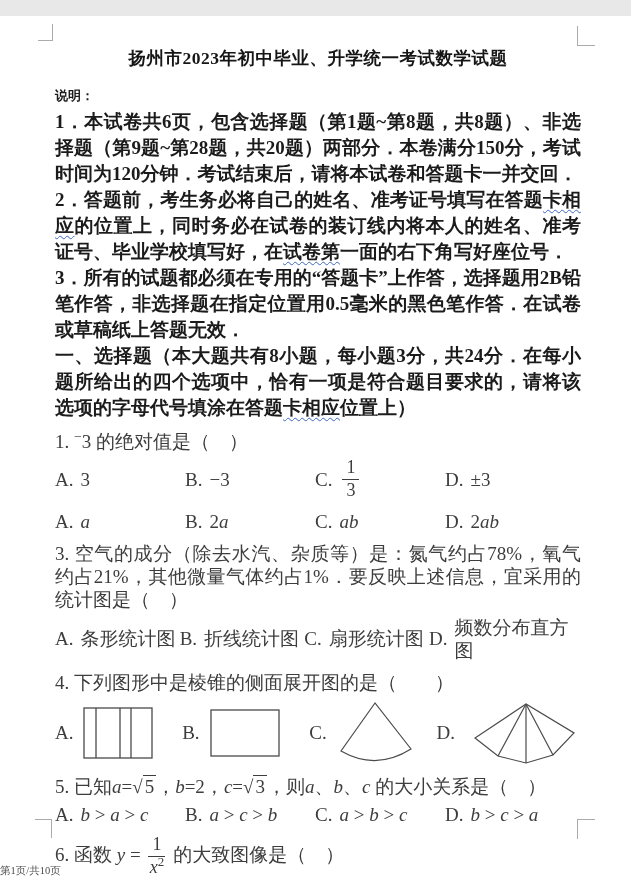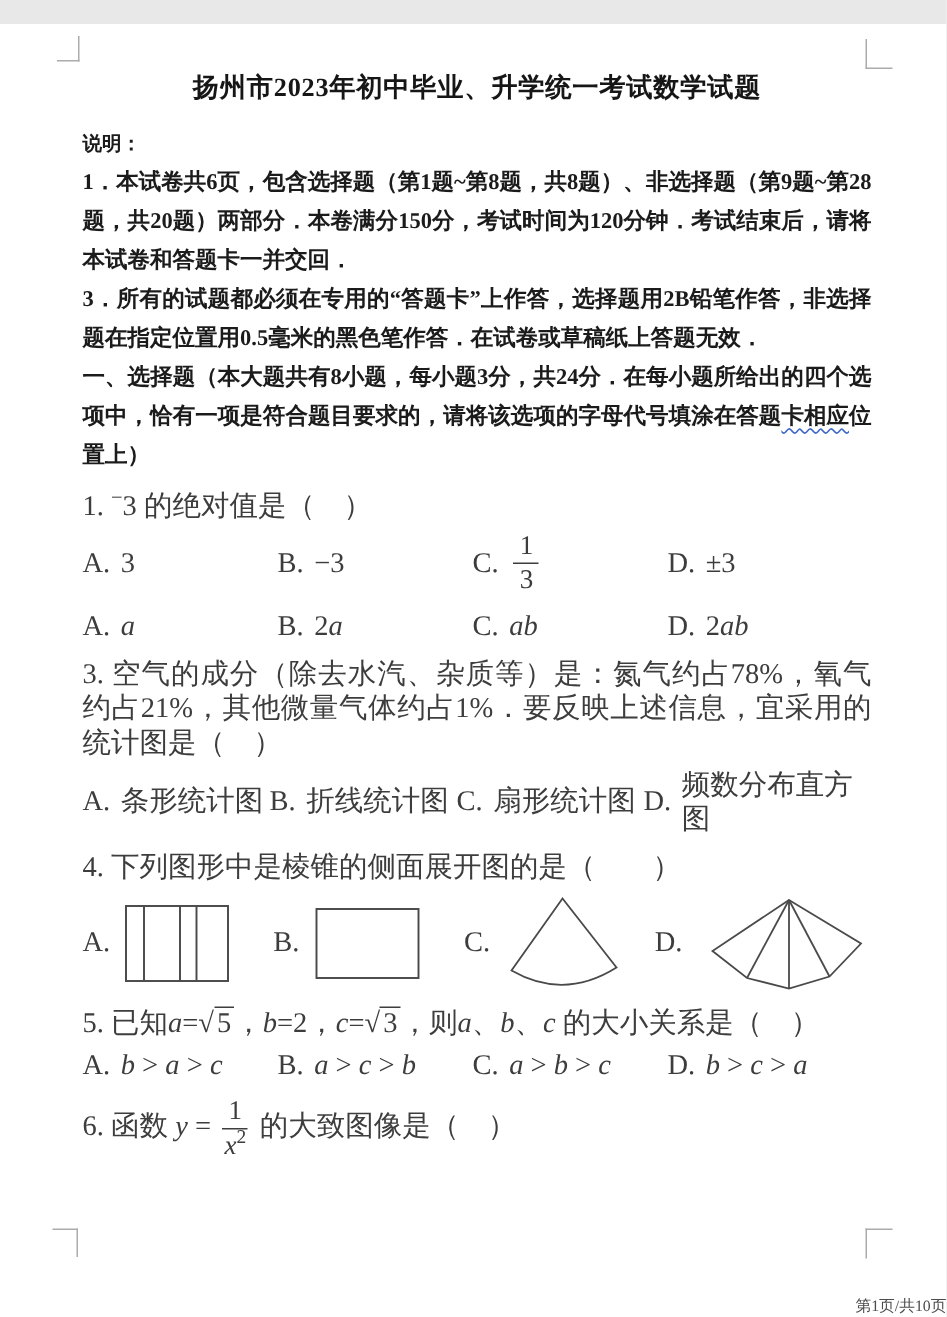--- a/index.html
+++ b/index.html
@@ -1,21 +1,21 @@
 <!DOCTYPE html>
 <html><head>
 <meta charset="utf-8">
 <style>
   *{box-sizing:border-box;margin:0;padding:0}
   html,body{background:#e8e8e8}
   body{font-family:"Liberation Serif","DejaVu Serif",serif}
   .page{position:relative;width:631px;height:878px;background:#ffffff;overflow:hidden;margin:16px auto;color:#222}
   .content{position:absolute;left:55px;top:30px;width:526px}
   .title{font-size:17.5px;font-weight:bold;text-align:center;color:#161616;letter-spacing:.5px;margin-bottom:13px}
-  .ins{font-size:15px;font-weight:bold;line-height:26px;text-align:justify;color:#1b1b1b}
+  .ins{font-size:19px;font-weight:bold;line-height:26px;text-align:justify;color:#1b1b1b}
   .ins-h{font-size:13px;font-weight:bold;line-height:26px;color:#1b1b1b}
   .section{margin-bottom:5px}
   .u{text-decoration-line:underline;text-decoration-style:wavy;text-decoration-color:#3c67c8;text-decoration-thickness:1px;text-underline-offset:3px}
   .q{margin-top:9px;font-size:19px;color:#3d3d3d;line-height:23px}
   .stem{text-align:justify}
   .opts{display:flex;align-items:center;margin-top:5px;min-height:22px}
   .opt{width:130px;display:flex;align-items:center}
   .opt:last-child{width:auto}
   .olabel{margin-right:7px}
   .sup{vertical-align:super;font-size:.72em;line-height:0}
@@ -28,36 +28,37 @@
   .figrow{display:flex;align-items:center;margin-top:6px}
   .figcell{width:130px;display:flex;align-items:center}
   .figcell:last-child{width:auto}
   .figcell .olabel{margin-right:10px}
   .figcell svg{display:block}
   .crop{position:absolute}
   .crop.tl{left:38px;top:8px;width:15px;height:17px;border-right:1px solid #ababab;border-bottom:1px solid #ababab}
   .crop.tr{left:577px;top:10px;width:18px;height:20px;border-left:1px solid #ababab;border-bottom:1px solid #ababab}
   .crop.bl{left:35px;top:803px;width:17px;height:19px;border-right:1px solid #ababab;border-top:1px solid #ababab}
   .crop.br{left:577px;top:803px;width:18px;height:20px;border-left:1px solid #ababab;border-top:1px solid #ababab}
-  .footer{position:absolute;top:848px;left:0;width:100%;text-align:right;font-size:10.5px;color:#4c4c4c}
+  .footer{position:absolute;top:848px;left:0;width:100%;text-align:left;font-size:10.5px;color:#4c4c4c}
 </style>
 </head>
 <body>
 
 <div class="page">
   <div class="crop tl"></div>
   <div class="crop tr"></div>
   <div class="crop bl"></div>
   <div class="crop br"></div>
 
   <div class="content">
     <div class="title">扬州市2023年初中毕业、升学统一考试数学试题</div>
 
     <p class="ins-h">说明：</p>
     <p class="ins">1．本试卷共6页，包含选择题（第1题~第8题，共8题）、非选择题（第9题~第28题，共20题）两部分．本卷满分150分，考试时间为120分钟．考试结束后，请将本试卷和答题卡一并交回．</p>
+    <p class="ins">2．答题前，考生务必将自己的姓名、准考证号填写在答题<span class="u">卡相应</span>的位置上，同时务必在试卷的装订线内将本人的姓名、准考证号、毕业学校填写好，在<span class="u">试卷第</span>一面的右下角写好座位号．</p>
     <p class="ins">3．所有的试题都必须在专用的“答题卡”上作答，选择题用2B铅笔作答，非选择题在指定位置用0.5毫米的黑色笔作答．在试卷或草稿纸上答题无效．</p>
     <p class="ins section">一、选择题（本大题共有8小题，每小题3分，共24分．在每小题所给出的四个选项中，恰有一项是符合题目要求的，请将该选项的字母代号填涂在答题<span class="u">卡相应</span>位置上）</p>
 
     <div class="q">
       <p class="stem">1. <span class="sup">−</span>3 的绝对值是（　）</p>
       <div class="opts">
         <div class="opt">
             <span class="olabel">A.</span>
             <span>3</span>
           </div>

